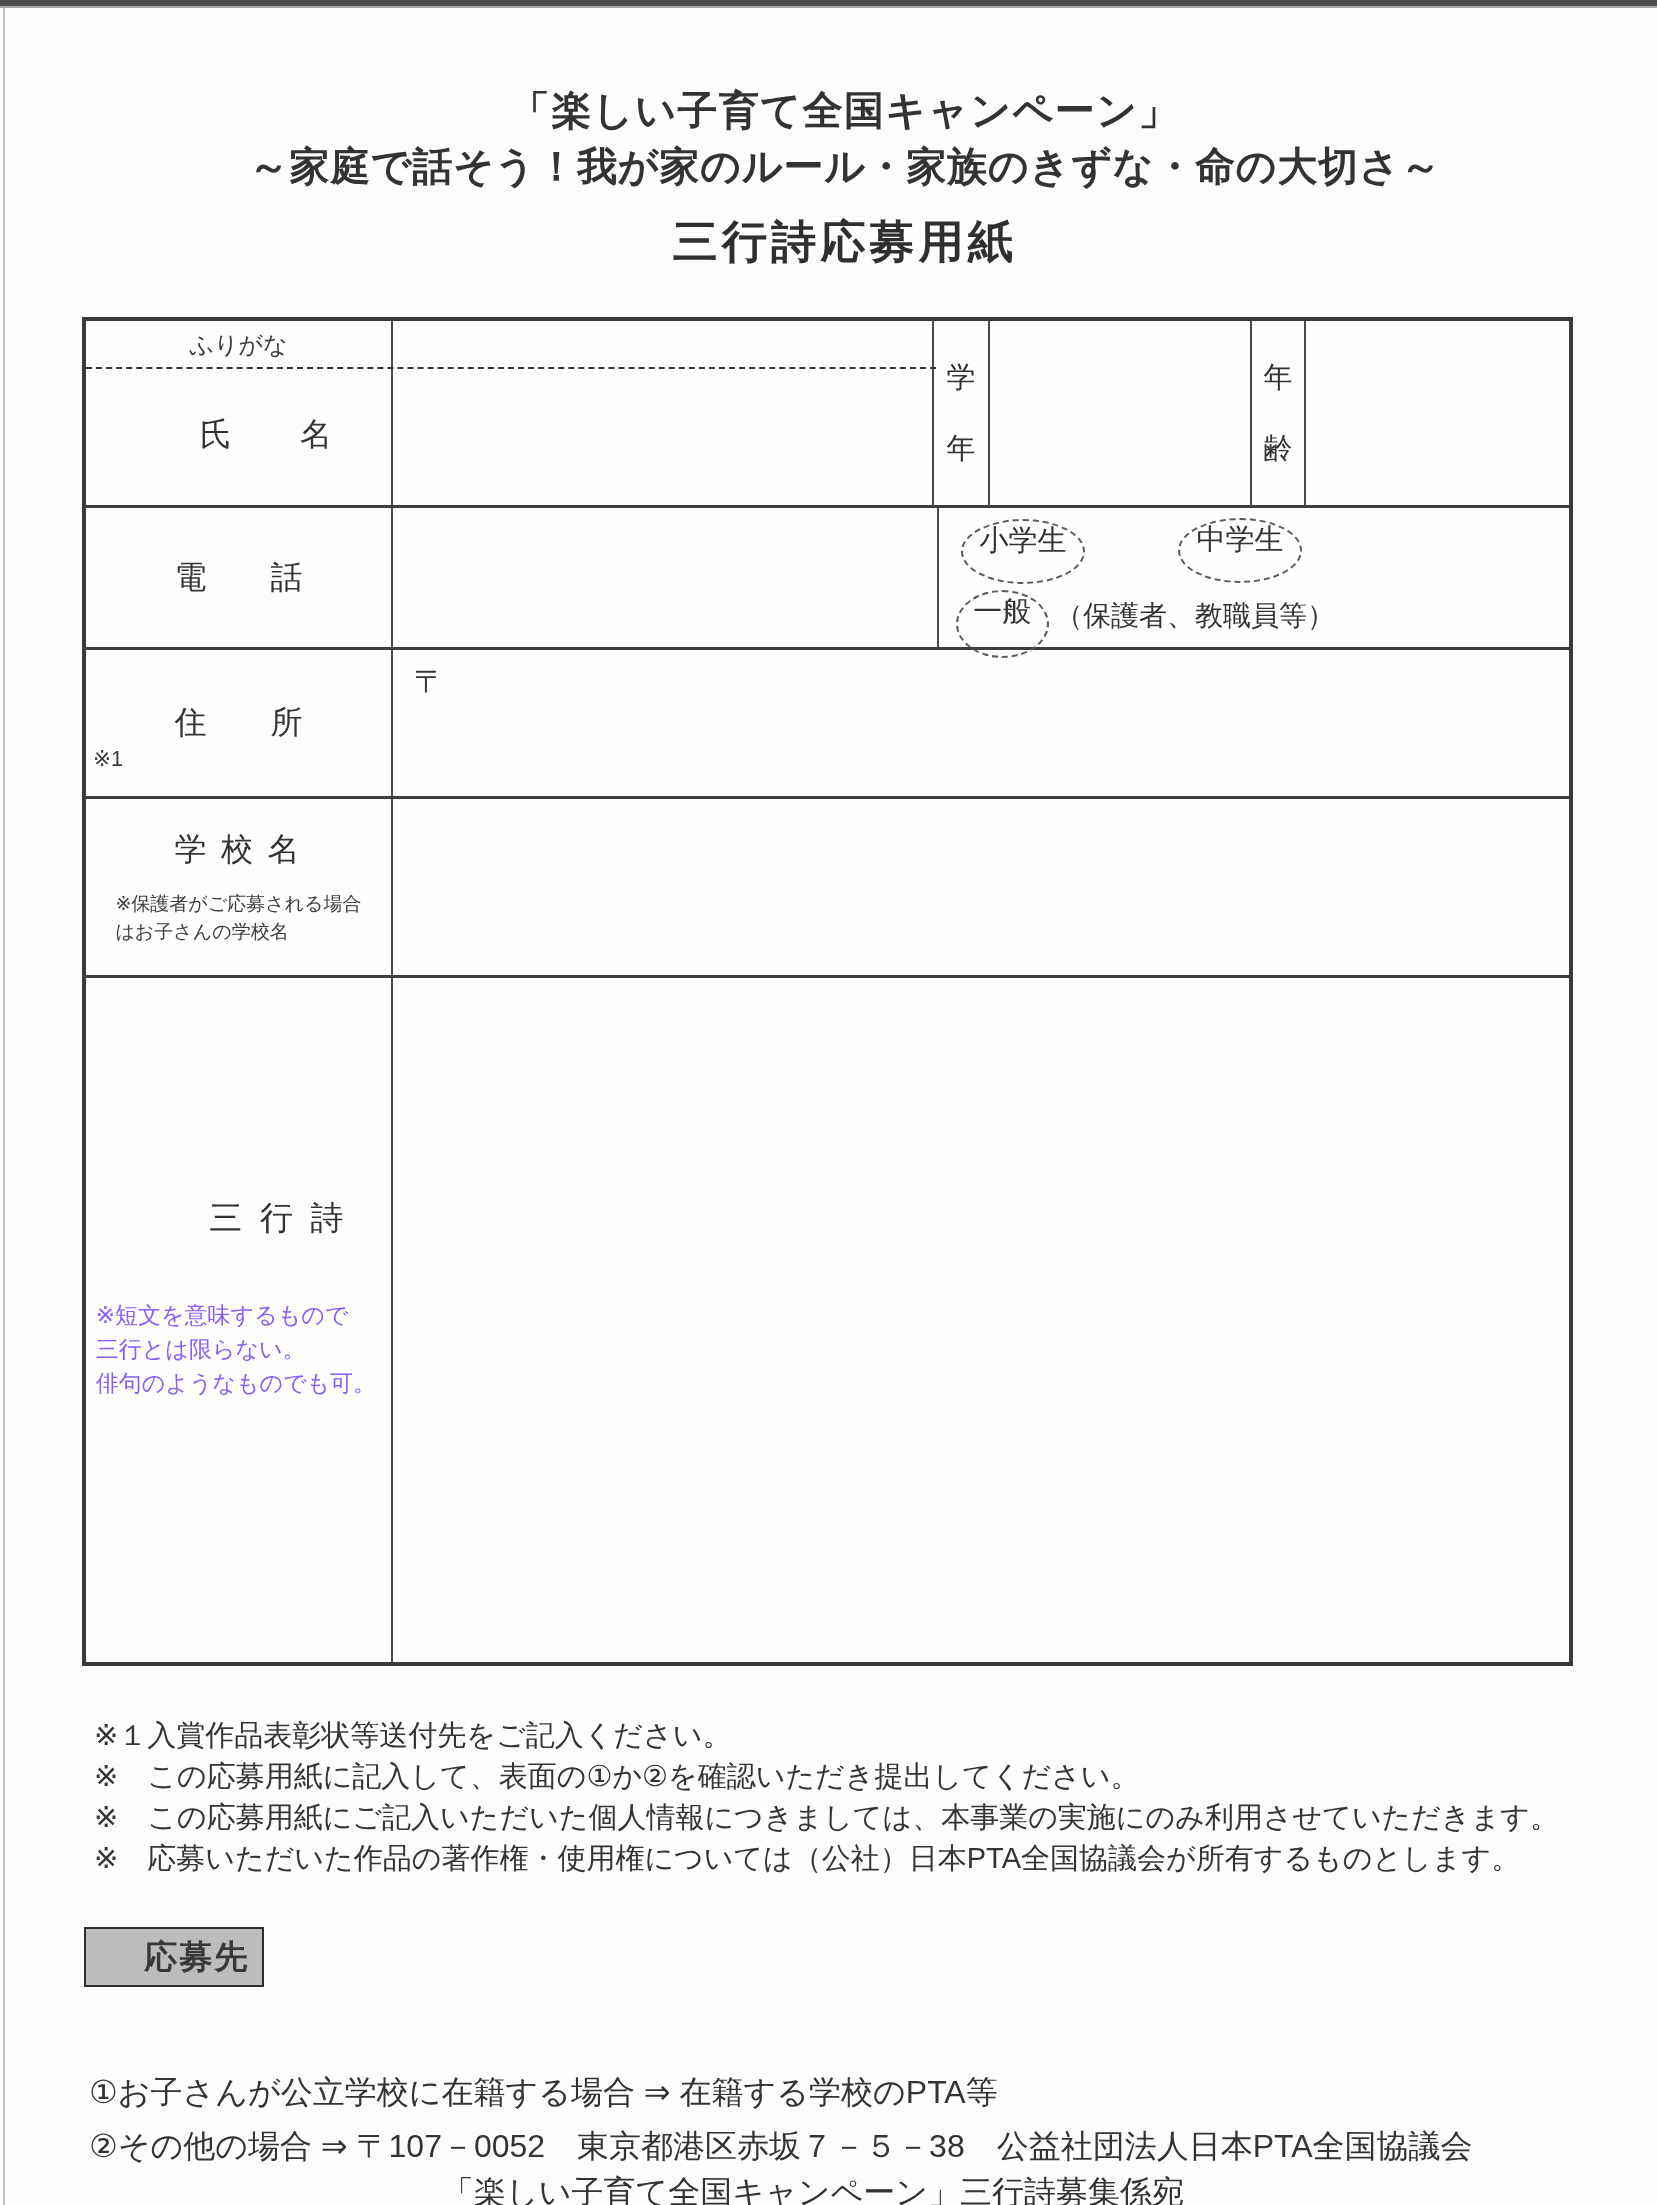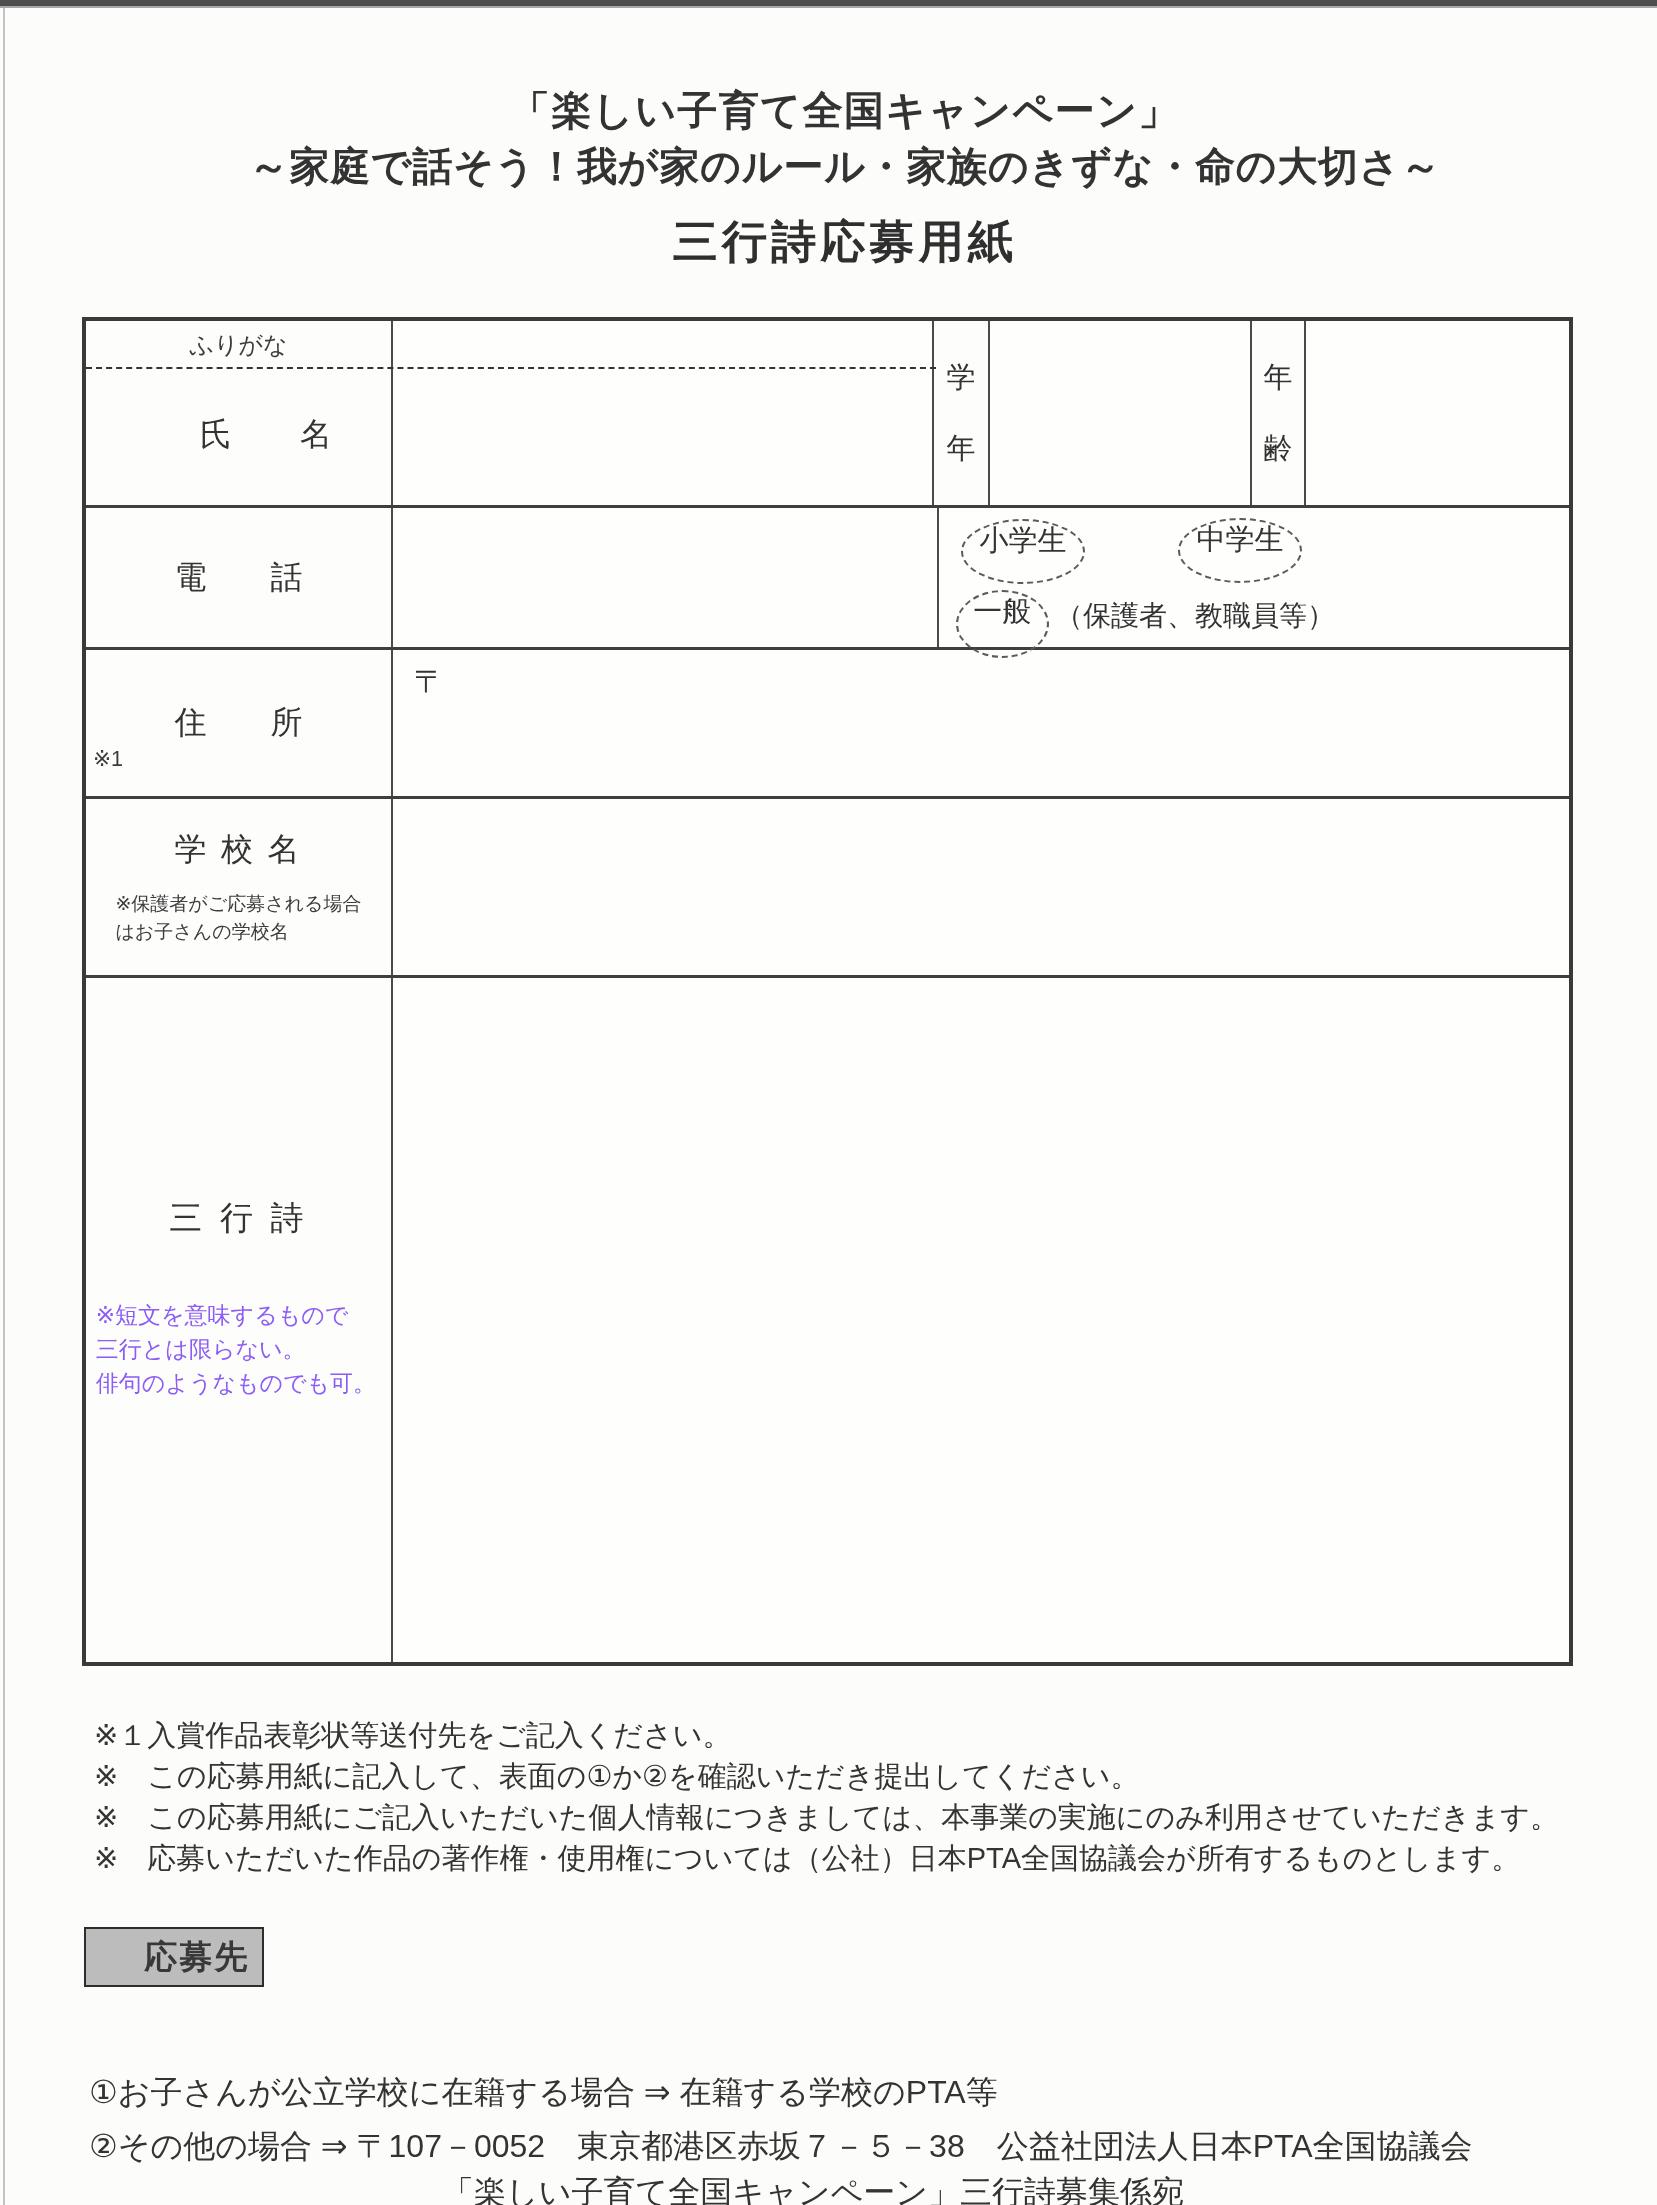--- a/index.html
+++ b/index.html
@@ -69,21 +69,21 @@
   .opt-suffix{position:absolute;left:116px;top:89px;font-size:28px;color:#333;white-space:nowrap;}
 
   .addr-ref{position:absolute;left:7px;bottom:24px;font-size:21.6px;color:#3c3c3c;}
   .postal{position:absolute;left:21px;top:11px;font-size:31px;color:#333;}
 
   .school-labelcell{display:flex;flex-direction:column;align-items:center;justify-content:center;gap:18px;}
   .school-title{font-size:32px;letter-spacing:2.8px;color:#333;}
   .school-note{font-size:19px;line-height:1.5;text-align:left;color:#3c3c3c;}
 
   .poem-labelcell{display:block;}
-  .poem-title{position:absolute;top:218px;left:0;width:100%;text-align:center;font-size:33px;letter-spacing:4.2px;color:#333;}
+  .poem-title{position:absolute;top:218px;left:0;width:100%;text-align:center;font-size:33px;letter-spacing:4.2px;color:#333;padding-left:40px;}
   .poem-note{position:absolute;top:320px;left:9.8px;right:4.2px;font-size:23px;line-height:1.48;color:#8b5cf6;}
 
   
   .notes{position:absolute;left:94px;top:1715px;width:1521px;font-size:29px;line-height:41px;color:#343434;}
   .notes div{white-space:nowrap;}
 
   
   .dest-box{
     position:absolute;left:84px;top:1927px;width:180px;height:60px;
     background:#bcbcbc;border:2.8px solid #2d2d2d;box-sizing:border-box;

